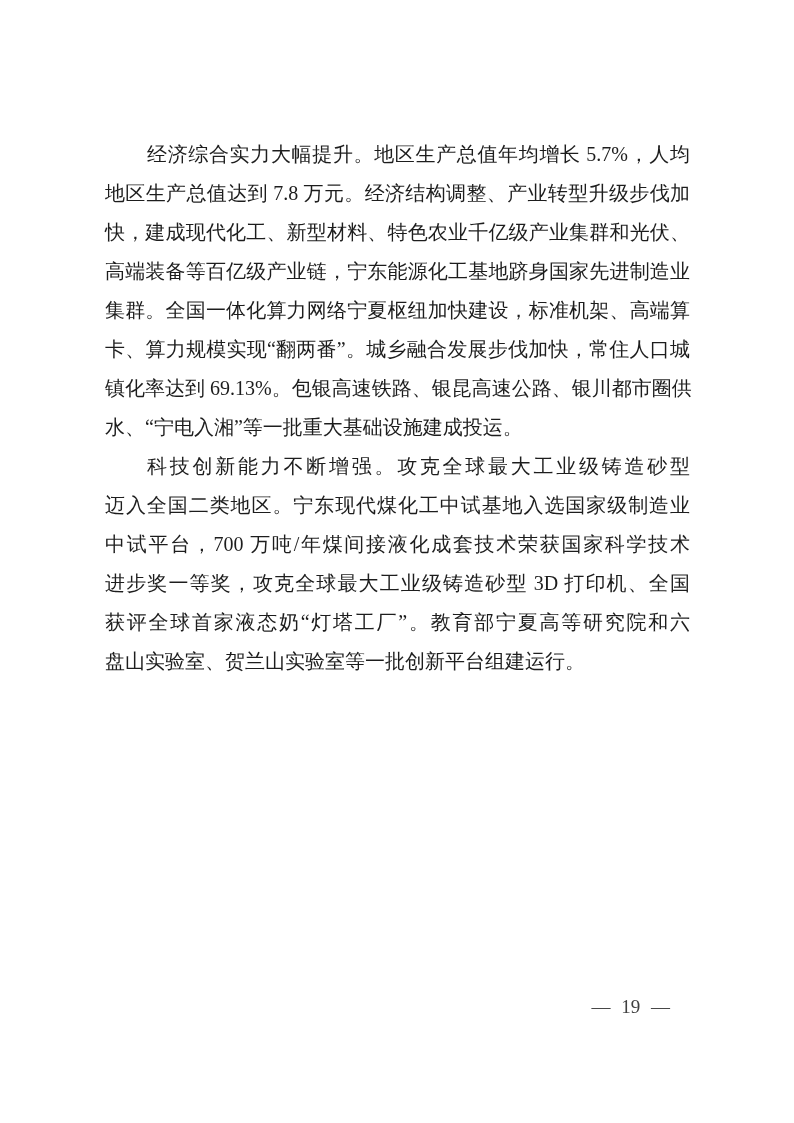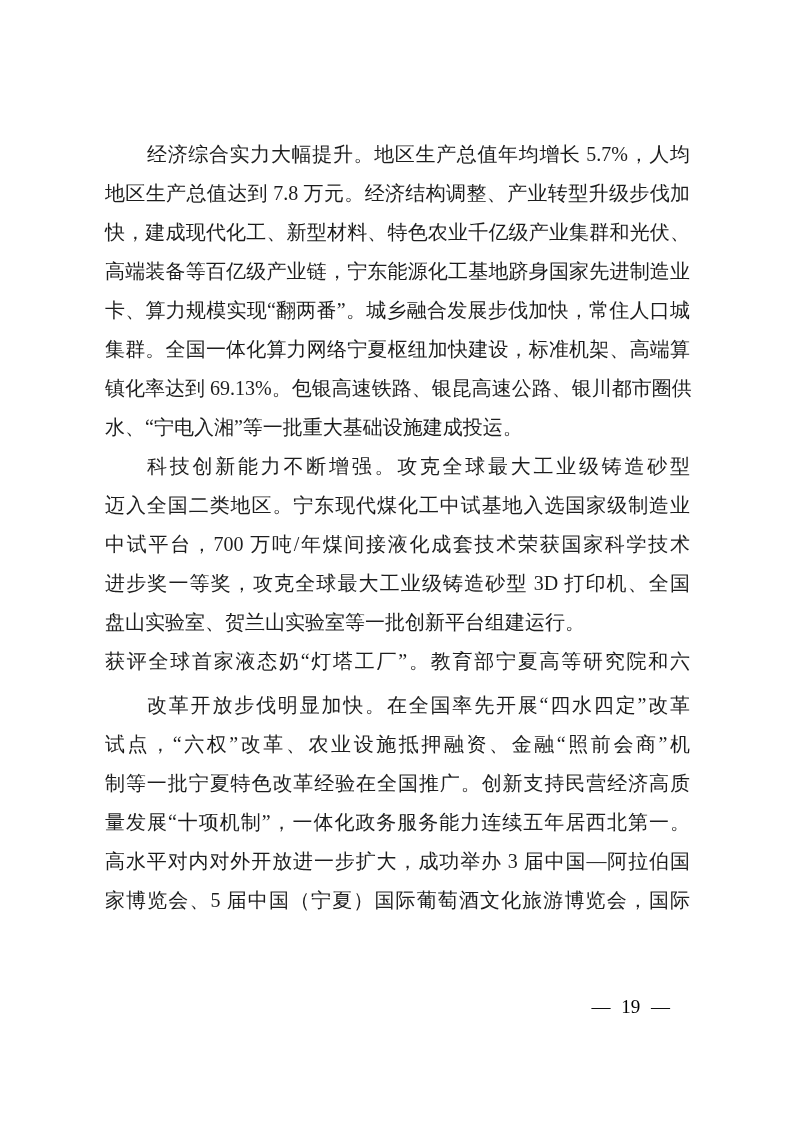--- a/index.html
+++ b/index.html
@@ -44,51 +44,43 @@
   }
   .line.first {
     text-indent: 42px;
   }
   .page-number {
     position: absolute;
     top: 995px;
     right: 124px;
     font-size: 19px;
     line-height: 24px;
-    color: #000000;
+    color: #404040;
     word-spacing: 6px;
     white-space: nowrap;
   }
 </style>
 </head>
 <body>
 
 <div class="page">
   <div class="body-text" id="paragraphs">
       <div class="para">
         <div class="line first fill">经济综合实力大幅提升。地区生产总值年均增长 5.7%，人均</div>
         <div class="line fill">地区生产总值达到 7.8 万元。经济结构调整、产业转型升级步伐加</div>
         <div class="line fill">快，建成现代化工、新型材料、特色农业千亿级产业集群和光伏、</div>
         <div class="line fill">高端装备等百亿级产业链，宁东能源化工基地跻身国家先进制造业</div>
+        <div class="line fill">集群。全国一体化算力网络宁夏枢纽加快建设，标准机架、高端算</div>
         <div class="line fill">卡、算力规模实现“翻两番”。城乡融合发展步伐加快，常住人口城</div>
-        <div class="line fill">集群。全国一体化算力网络宁夏枢纽加快建设，标准机架、高端算</div>
         <div class="line fill">镇化率达到 69.13%。包银高速铁路、银昆高速公路、银川都市圈供</div>
         <div class="line">水、“宁电入湘”等一批重大基础设施建成投运。</div>
       </div>
       <div class="para">
         <div class="line first fill">科技创新能力不断增强。攻克全球最大工业级铸造砂型</div>
         <div class="line fill">迈入全国二类地区。宁东现代煤化工中试基地入选国家级制造业</div>
         <div class="line fill">中试平台，700 万吨/年煤间接液化成套技术荣获国家科学技术</div>
         <div class="line fill">进步奖一等奖，攻克全球最大工业级铸造砂型 3D 打印机、全国</div>
+        <div class="line fill">获评全球首家液态奶“灯塔工厂”。教育部宁夏高等研究院和六</div>
         <div class="line">盘山实验室、贺兰山实验室等一批创新平台组建运行。</div>
-        <div class="line fill">获评全球首家液态奶“灯塔工厂”。教育部宁夏高等研究院和六</div>
-      </div>
-      <div class="para gap-before">
-        <div class="line first fill">改革开放步伐明显加快。在全国率先开展“四水四定”改革</div>
-        <div class="line fill">试点，“六权”改革、农业设施抵押融资、金融“照前会商”机</div>
-        <div class="line fill">制等一批宁夏特色改革经验在全国推广。创新支持民营经济高质</div>
-        <div class="line fill">量发展“十项机制”，一体化政务服务能力连续五年居西北第一。</div>
-        <div class="line fill">高水平对内对外开放进一步扩大，成功举办 3 届中国—阿拉伯国</div>
-        <div class="line fill">家博览会、5 届中国（宁夏）国际葡萄酒文化旅游博览会，国际</div>
       </div>
     </div>
   <div class="page-number">— 19 —</div>
 </div>
 
 </body></html>

